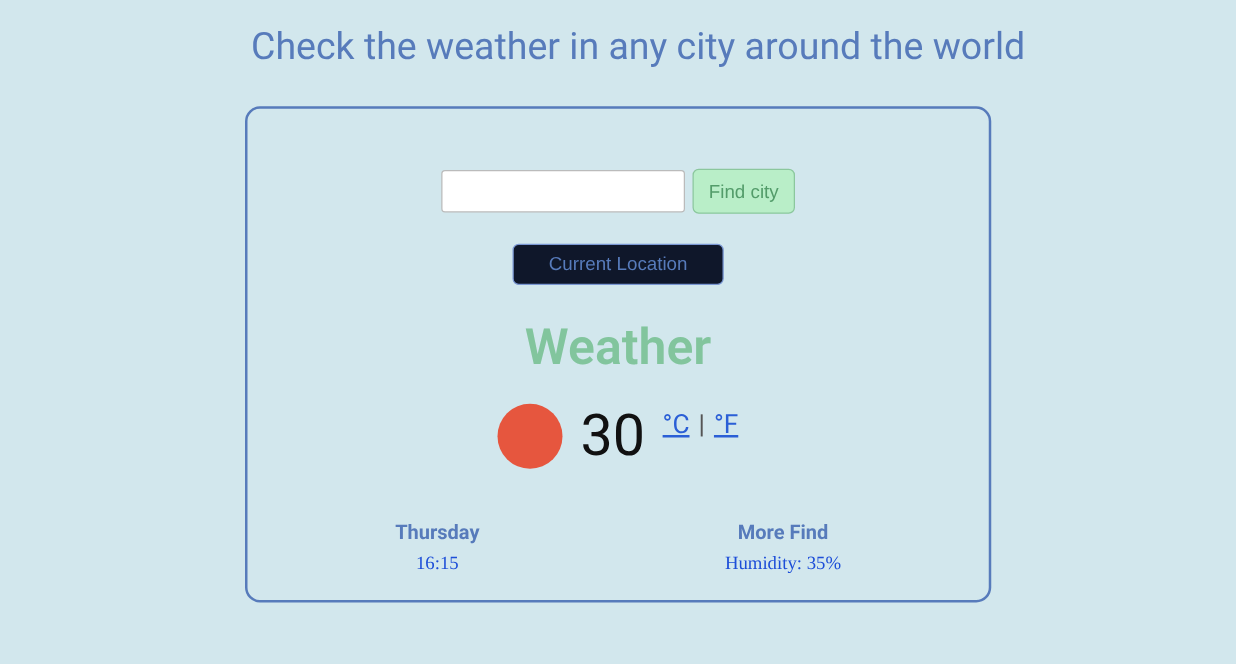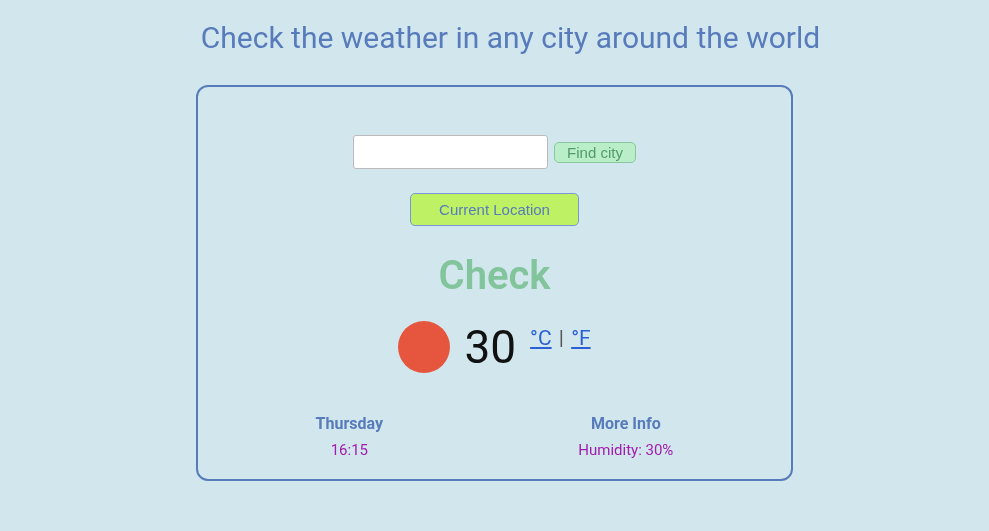--- a/index.html
+++ b/index.html
@@ -46,33 +46,33 @@
   .city-input {
     width: 195px;
     height: 34px;
     border: 1px solid #bbb;
     border-radius: 3px;
     padding: 4px 8px;
     font-size: 14px;
     background: #fff;
   }
   .find-btn {
-    height: 21px;
+    height: 36px;
     padding: 0 12px;
     background: #b9eec8;
     border: 1px solid #8bc79d;
     border-radius: 5px;
     color: #539c6a;
     font-size: 15px;
     cursor: pointer;
   }
   .loc-btn {
     display: inline-block;
     padding: 7px 28px;
-    background: #bef264;
+    background: #0f172a;
     border: 1px solid #7a97d3;
     border-radius: 5px;
     color: #577bbb;
     font-size: 15px;
     cursor: pointer;
     margin-bottom: 26px;
   }
   .city-name {
     font-size: 40px;
     font-weight: 600;
@@ -115,53 +115,54 @@
     text-align: center;
   }
   .info-heading {
     font-size: 16px;
     font-weight: 700;
     color: #577bbb;
     margin-bottom: 8px;
   }
   .info-value {
     font-size: 15px;
-    color: #a21caf;
+    color: #1d4ed8;
+    font-family: Liberation Serif, serif;
   }
 </style>
 </head>
 <body>
 
 <div class="page">
   <h2 class="app-subtitle">Check the weather in any city around the world</h2>
 
   <div class="card">
 
     <div class="search-row">
       <input type="text" class="city-input" placeholder="" style="">
       <button class="find-btn">Find city</button>
     </div>
 
     <button class="loc-btn">Current Location</button>
 
-    <div class="city-name">Check</div>
+    <div class="city-name">Weather</div>
 
     <div class="temp-row">
       <div class="weather-icon"></div>
       <div class="temp-value">30</div>
       <div class="units">
         <a href="#">°C</a><span class="sep"> | </span><a href="#">°F</a>
       </div>
     </div>
 
     <div class="info-row">
       <div class="info-col">
         <div class="info-heading">Thursday</div>
         <div class="info-value">16:15</div>
       </div>
       <div class="info-col">
-        <div class="info-heading">More Info</div>
-        <div class="info-value">Humidity: 30%</div>
+        <div class="info-heading">More Find</div>
+        <div class="info-value">Humidity: 35%</div>
       </div>
     </div>
 
   </div>
 </div>
 
 </body></html>

